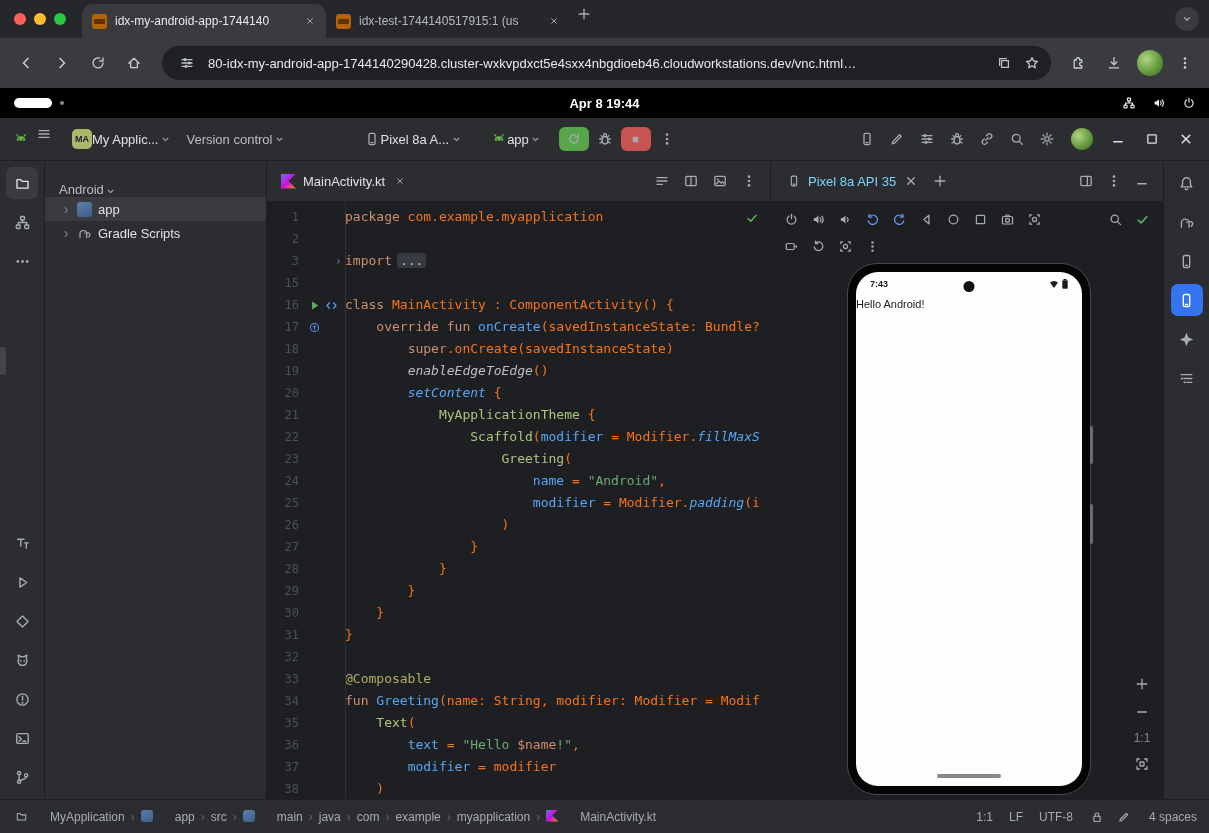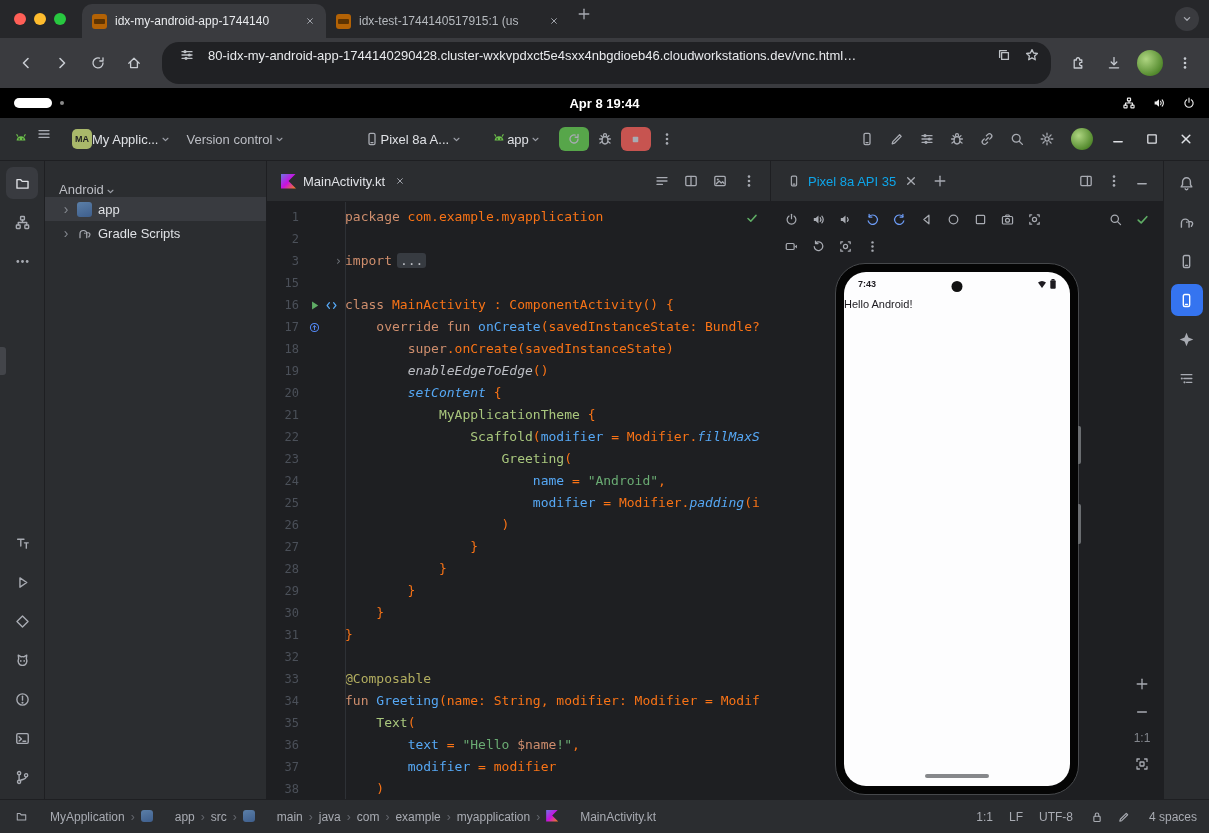--- a/index.html
+++ b/index.html
@@ -23,21 +23,21 @@
   .btitle{flex:1;white-space:nowrap;overflow:hidden}
   .bclose{width:16px;height:16px}.bclose svg{width:10px;height:10px}
   .newtab{width:26px;height:26px;margin-left:6px;color:#C7CBD1}
   .tabsearch{margin-left:auto;margin-right:10px;width:24px;height:24px;border-radius:50%;background:#3A3B3F;color:#C7CBD1}
   .tabsearch .ic{width:24px;height:24px}.tabsearch svg{width:12px;height:12px}
 
   
   .btoolbar{height:50px;background:#3A3B3F;display:flex;align-items:center;padding:0 10px;gap:4px}
   .navgroup{display:flex;gap:4px}
   .navgroup .ic{width:32px;height:32px;border-radius:50%;color:#C7CBD1}
-  .omnibox{flex:1;height:26px;background:#202124;border-radius:17px;display:flex;align-items:center;padding:0 6px 16px 12px;gap:8px;margin:0 8px;min-width:0}
+  .omnibox{flex:1;height:34px;background:#202124;border-radius:17px;display:flex;align-items:center;padding:0 6px 0 12px;gap:8px;margin:0 8px;min-width:0}
   .oml .ic,.omr .ic{width:26px;height:26px;color:#BDC1C6}
   .oml,.omr{display:flex;gap:2px}
   .url{flex:1;font-size:13px;color:#E8EAED;white-space:nowrap;overflow:hidden}
   .actgroup{display:flex;gap:6px}
   .actgroup .ic{width:30px;height:30px;color:#C7CBD1}
   .avatar{width:26px;height:26px;border-radius:50%;background:radial-gradient(circle at 35% 35%,#AED581,#558B2F 70%,#33691E);margin:0 4px;flex:none}
   .menug .ic{width:28px;height:28px;color:#C7CBD1}
 
   
   .vncbar{height:30px;background:#000;position:relative;display:flex;align-items:center;justify-content:center}
@@ -112,35 +112,35 @@
   .tk-k{color:#CF8E6D}.tk-p{color:#f97316}.tk-f{color:#56A8F5}
   .tk-x{color:#56A8F5;font-style:italic}.tk-i{color:#BCBEC4;font-style:italic}
   .tk-c{color:#A9C77D}.tk-s{color:#6AAB73}.tk-a{color:#B3AE60}
   .tk-n{color:#56A8F5}.tk-t{color:#CF8E6D}
   .tk-fd{background:#373B41;border-radius:3px;color:#BCBEC4;padding:0 3px;margin-left:5px}
   .inspcheck{position:absolute;top:8px;right:10px;color:#5FAD65;width:16px;height:16px}
   .inspcheck svg{width:14px;height:14px}
 
   
   .devices{width:392px;background:#1E1F22;border-left:1px solid #1E1F22;display:flex;flex-direction:column}
-  .devtabs{height:40px;background:#2B2D30;border-bottom:1px solid #1E1F22;display:flex;align-items:center;padding:0 8px;font-size:13px;color:#0ea5e9}
+  .devtabs{height:40px;background:#2B2D30;border-bottom:1px solid #1E1F22;display:flex;align-items:center;padding:0 8px;font-size:13px;color:#7dd3fc}
   .devtab{display:flex;align-items:center;gap:7px;padding:0 8px;height:39px}
   .devtab svg{width:14px;height:14px}
   .addtab{width:26px;height:26px}
   .devtabs-right{margin-left:auto;display:flex;gap:2px}
   .devtabs-right .ic{width:26px;height:26px}
   .devbar{padding:5px 8px 3px;display:flex;flex-direction:column;gap:3px}
   .devrow{display:flex;align-items:center;gap:2px}
   .devrow .ic{width:25px;height:24px;border-radius:5px}
   .devrow .ic svg{width:15px;height:15px}
   .devrow .spacer{flex:1}
   .ic-check{color:#5FAD65}
   .devrow .ic-rotate-left,.devrow .ic-rotate-right{color:#6C9BF5}
   .devarea{flex:1;position:relative}
-  .phone{position:absolute;left:64px;top:2px;width:244px;height:532px;background:#050505;border:1px solid #46484B;border-radius:30px;box-sizing:border-box}
+  .phone{position:absolute;left:76px;top:2px;width:244px;height:532px;background:#050505;border:1px solid #46484B;border-radius:30px;box-sizing:border-box}
   .sidebtn{position:absolute;right:-3px;width:3px;background:#6A6D70;border-radius:0 2px 2px 0}
   .sidebtn.vol{top:162px;height:38px}.sidebtn.pwr{top:240px;height:40px}
   .pscreen{position:absolute;inset:8px;background:#FDFDFE;border-radius:22px;overflow:hidden}
   .pstatus{display:flex;justify-content:space-between;align-items:center;padding:7px 14px 0}
   .ptime{font-size:9px;color:#1D1B20;font-weight:bold}
   .psticons{display:flex;gap:3px;align-items:center}
   .pcam{position:absolute;top:9px;left:50%;transform:translateX(-50%);width:11px;height:11px;border-radius:50%;background:#111}
   .phello{font-size:11px;color:#1D1B20;padding:9px 0 0 0}
   .phome{position:absolute;bottom:8px;left:50%;transform:translateX(-50%);width:64px;height:4px;border-radius:2px;background:#86888B}
   .zoomctl{position:absolute;right:12px;bottom:26px;display:flex;flex-direction:column;align-items:center;gap:10px;color:#83868D}

